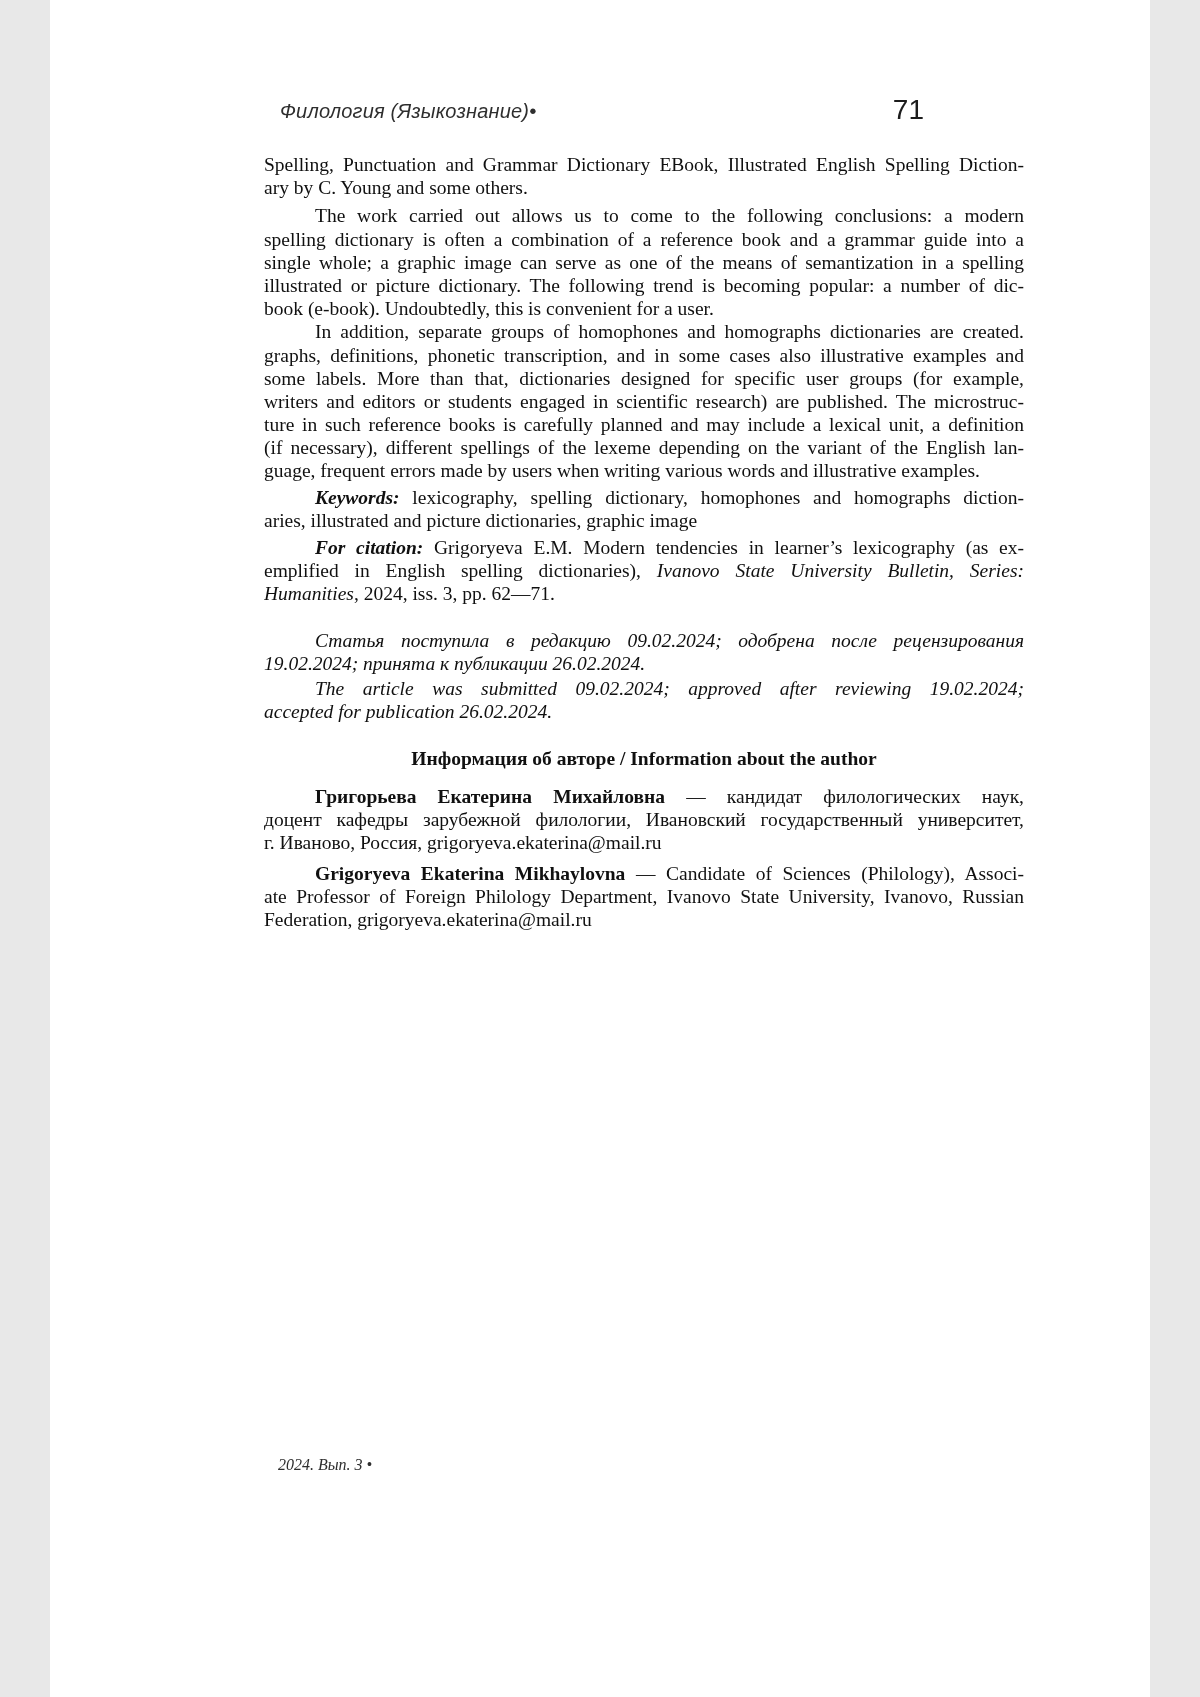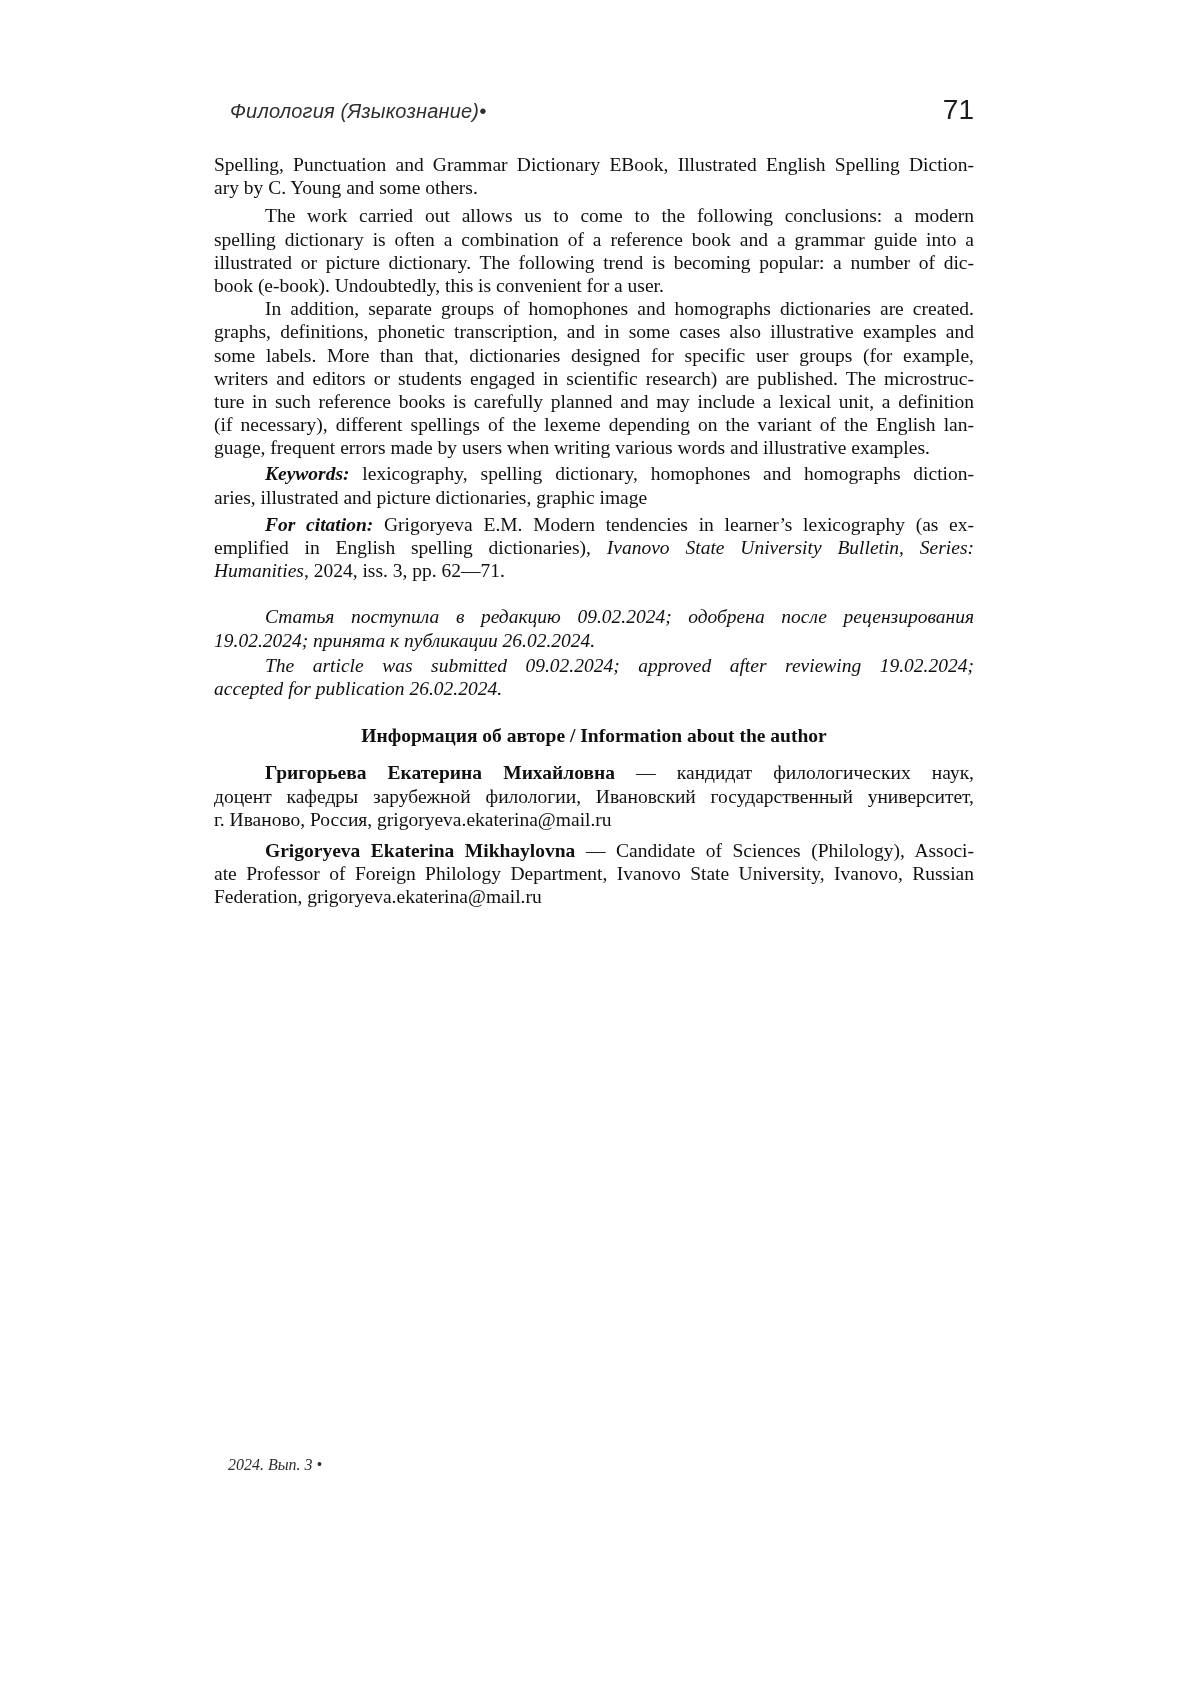--- a/index.html
+++ b/index.html
@@ -1,18 +1,18 @@
 <!DOCTYPE html>
 <html><head>
 <meta charset="utf-8">
 <style>
   html, body { margin: 0; padding: 0; background: #e8e8e8; }
   .page {
     position: relative;
-    width: 1200px;
+    width: 1100px;
     height: 1697px;
     margin: 0 auto;
     background: #ffffff;
     font-family: "Liberation Serif", serif;
     color: #101010;
   }
 
   
   .header-title {
     position: absolute;
@@ -92,20 +92,21 @@
   <div class="content">
 
     <div class="para">
         <div class="line first just"><span>Spelling, Punctuation and Grammar Dictionary EBook, Illustrated English Spelling Diction-</span></div>
         <div class="line"><span>ary by C. Young and some others.</span></div>
       </div>
 
     <div class="para indent mt5">
         <div class="line first just"><span>The work carried out allows us to come to the following conclusions: a modern</span></div>
         <div class="line just"><span>spelling dictionary is often a combination of a reference book and a grammar guide into a</span></div>
+        <div class="line just"><span>single whole; a graphic image can serve as one of the means of semantization in a spelling</span></div>
         <div class="line just"><span>illustrated or picture dictionary. The following trend is becoming popular: a number of dic-</span></div>
         <div class="line"><span>book (e-book). Undoubtedly, this is convenient for a user.</span></div>
       </div>
 
     <div class="para indent">
         <div class="line first just"><span>In addition, separate groups of homophones and homographs dictionaries are created.</span></div>
         <div class="line just"><span>graphs, definitions, phonetic transcription, and in some cases also illustrative examples and</span></div>
         <div class="line just"><span>some labels. More than that, dictionaries designed for specific user groups (for example,</span></div>
         <div class="line just"><span>writers and editors or students engaged in scientific research) are published. The microstruc-</span></div>
         <div class="line just"><span>ture in such reference books is carefully planned and may include a lexical unit, a definition</span></div>

